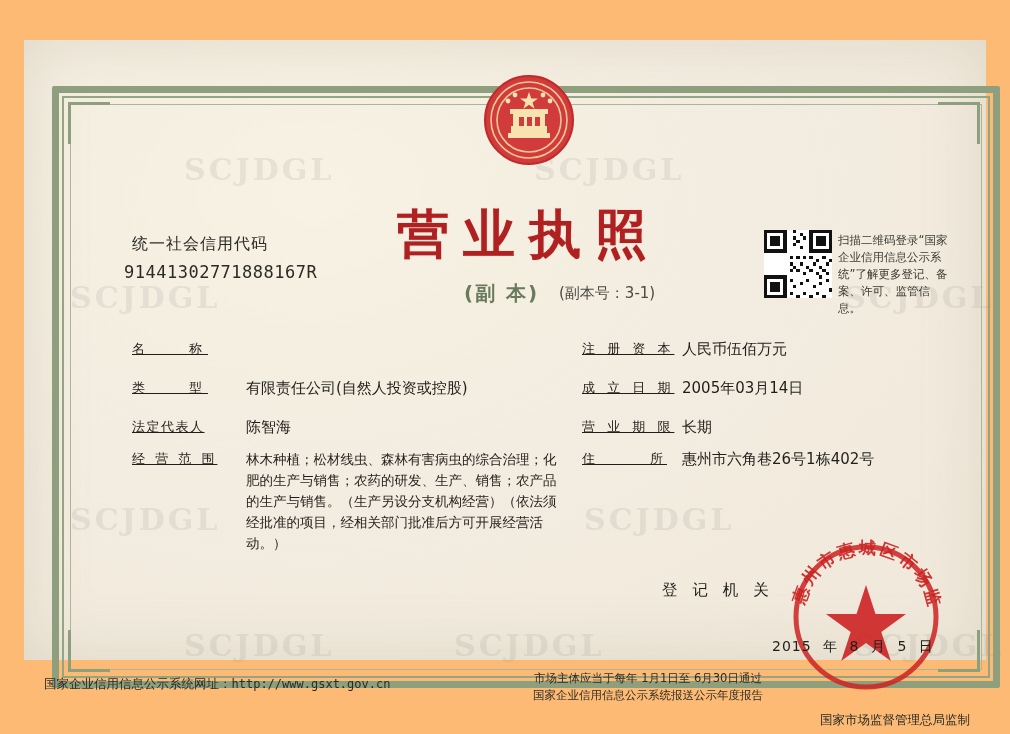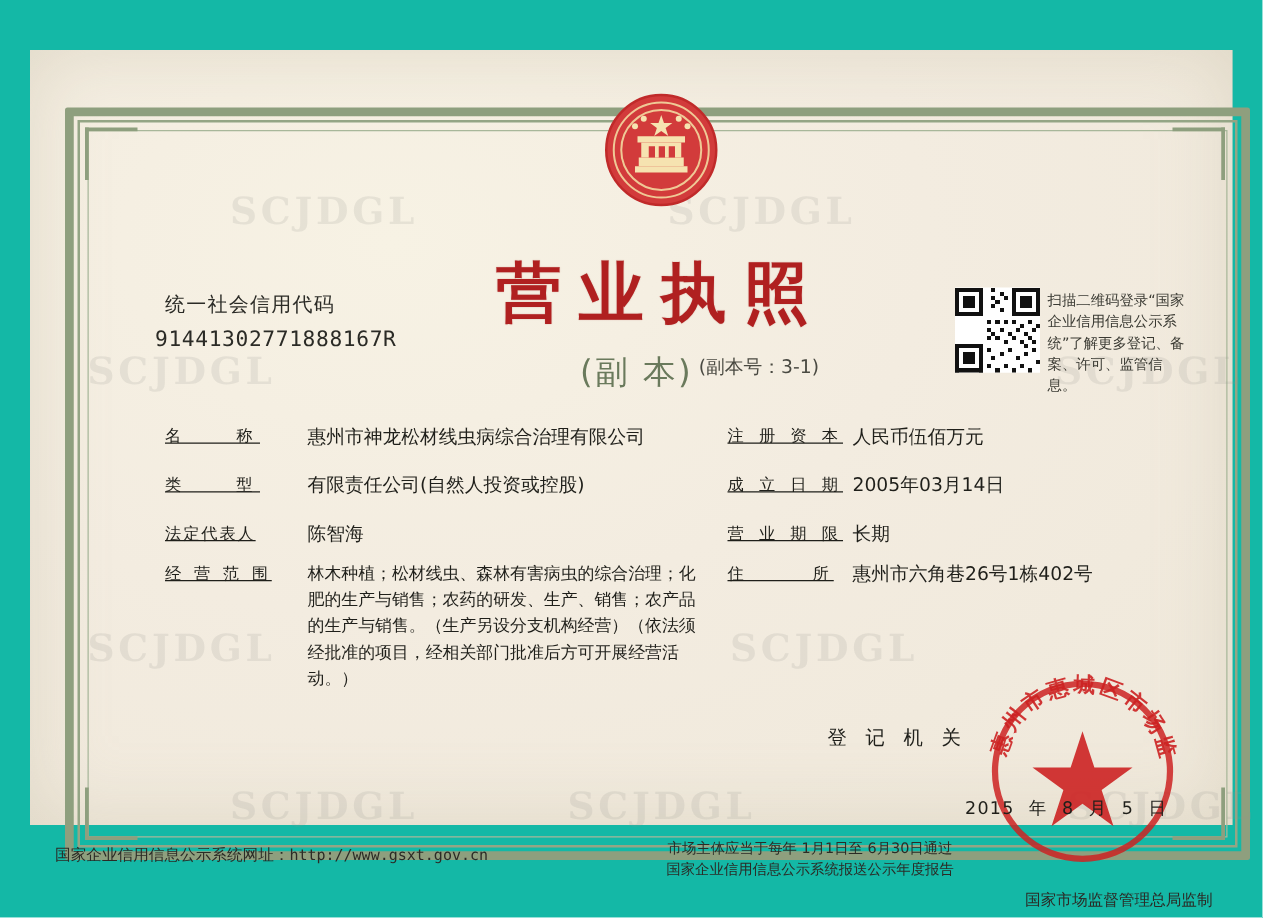--- a/index.html
+++ b/index.html
@@ -12,21 +12,21 @@
     height: 734px;
     font-family: "DejaVu Sans", "Liberation Sans", sans-serif;
     overflow: hidden;
   }
 
   
   .page {
     position: relative;
     width: 1010px;
     height: 734px;
-    background: #14b8a6;
+    background: #fdba74;
   }
 
   
   .license {
     position: absolute;
     left: 24px;
     top: 40px;
     width: 962px;
     height: 620px;
     background:
@@ -117,23 +117,24 @@
     font-weight: bold;
     letter-spacing: 14px;
     color: #b02020;
     font-family: "DejaVu Sans", "Liberation Sans", sans-serif;
     text-shadow: 0 0 1px rgba(140,20,20,0.4);
   }
   .subtitle {
     position: absolute;
     left: 440px;
     top: 240px;
-    font-size: 26px;
+    font-size: 20px;
     color: #6a7a5c;
     letter-spacing: 2px;
+    font-weight: bold;
   }
   .subtitle-no {
     position: absolute;
     left: 535px;
     top: 244px;
     font-size: 15px;
     color: #4a4a42;
   }
 
   
@@ -374,21 +375,20 @@
             <rect x="18" y="20" width="1" height="1"></rect>
           <rect x="20" y="18" width="1" height="1"></rect>
             <rect x="17" y="14" width="1" height="1"></rect>
           <rect x="19" y="13" width="1" height="1"></rect>
         </g>
       </svg>
     </div>
     <div class="qr-text">扫描二维码登录“国家企业信用信息公示系统”了解更多登记、备案、许可、监管信息。</div>
 
     <div class="field-label" style="left:108px; top:300px;">名　　称</div>
-    <div class="field-value" style="left:222px; top:300px;">惠州市神龙松材线虫病综合治理有限公司</div>
 
     <div class="field-label" style="left:108px; top:339px;">类　　型</div>
     <div class="field-value" style="left:222px; top:339px;">有限责任公司(自然人投资或控股)</div>
 
     <div class="field-label" style="left:108px; top:378px; letter-spacing:1.5px;">法定代表人</div>
     <div class="field-value" style="left:222px; top:378px;">陈智海</div>
 
     <div class="field-label" style="left:108px; top:410px; letter-spacing:3px;">经 营 范 围</div>
     <div class="field-value multiline" style="left:222px; top:409px;">林木种植；松材线虫、森林有害病虫的综合治理；化肥的生产与销售；农药的研发、生产、销售；农产品的生产与销售。（生产另设分支机构经营）（依法须经批准的项目，经相关部门批准后方可开展经营活动。）</div>
 

